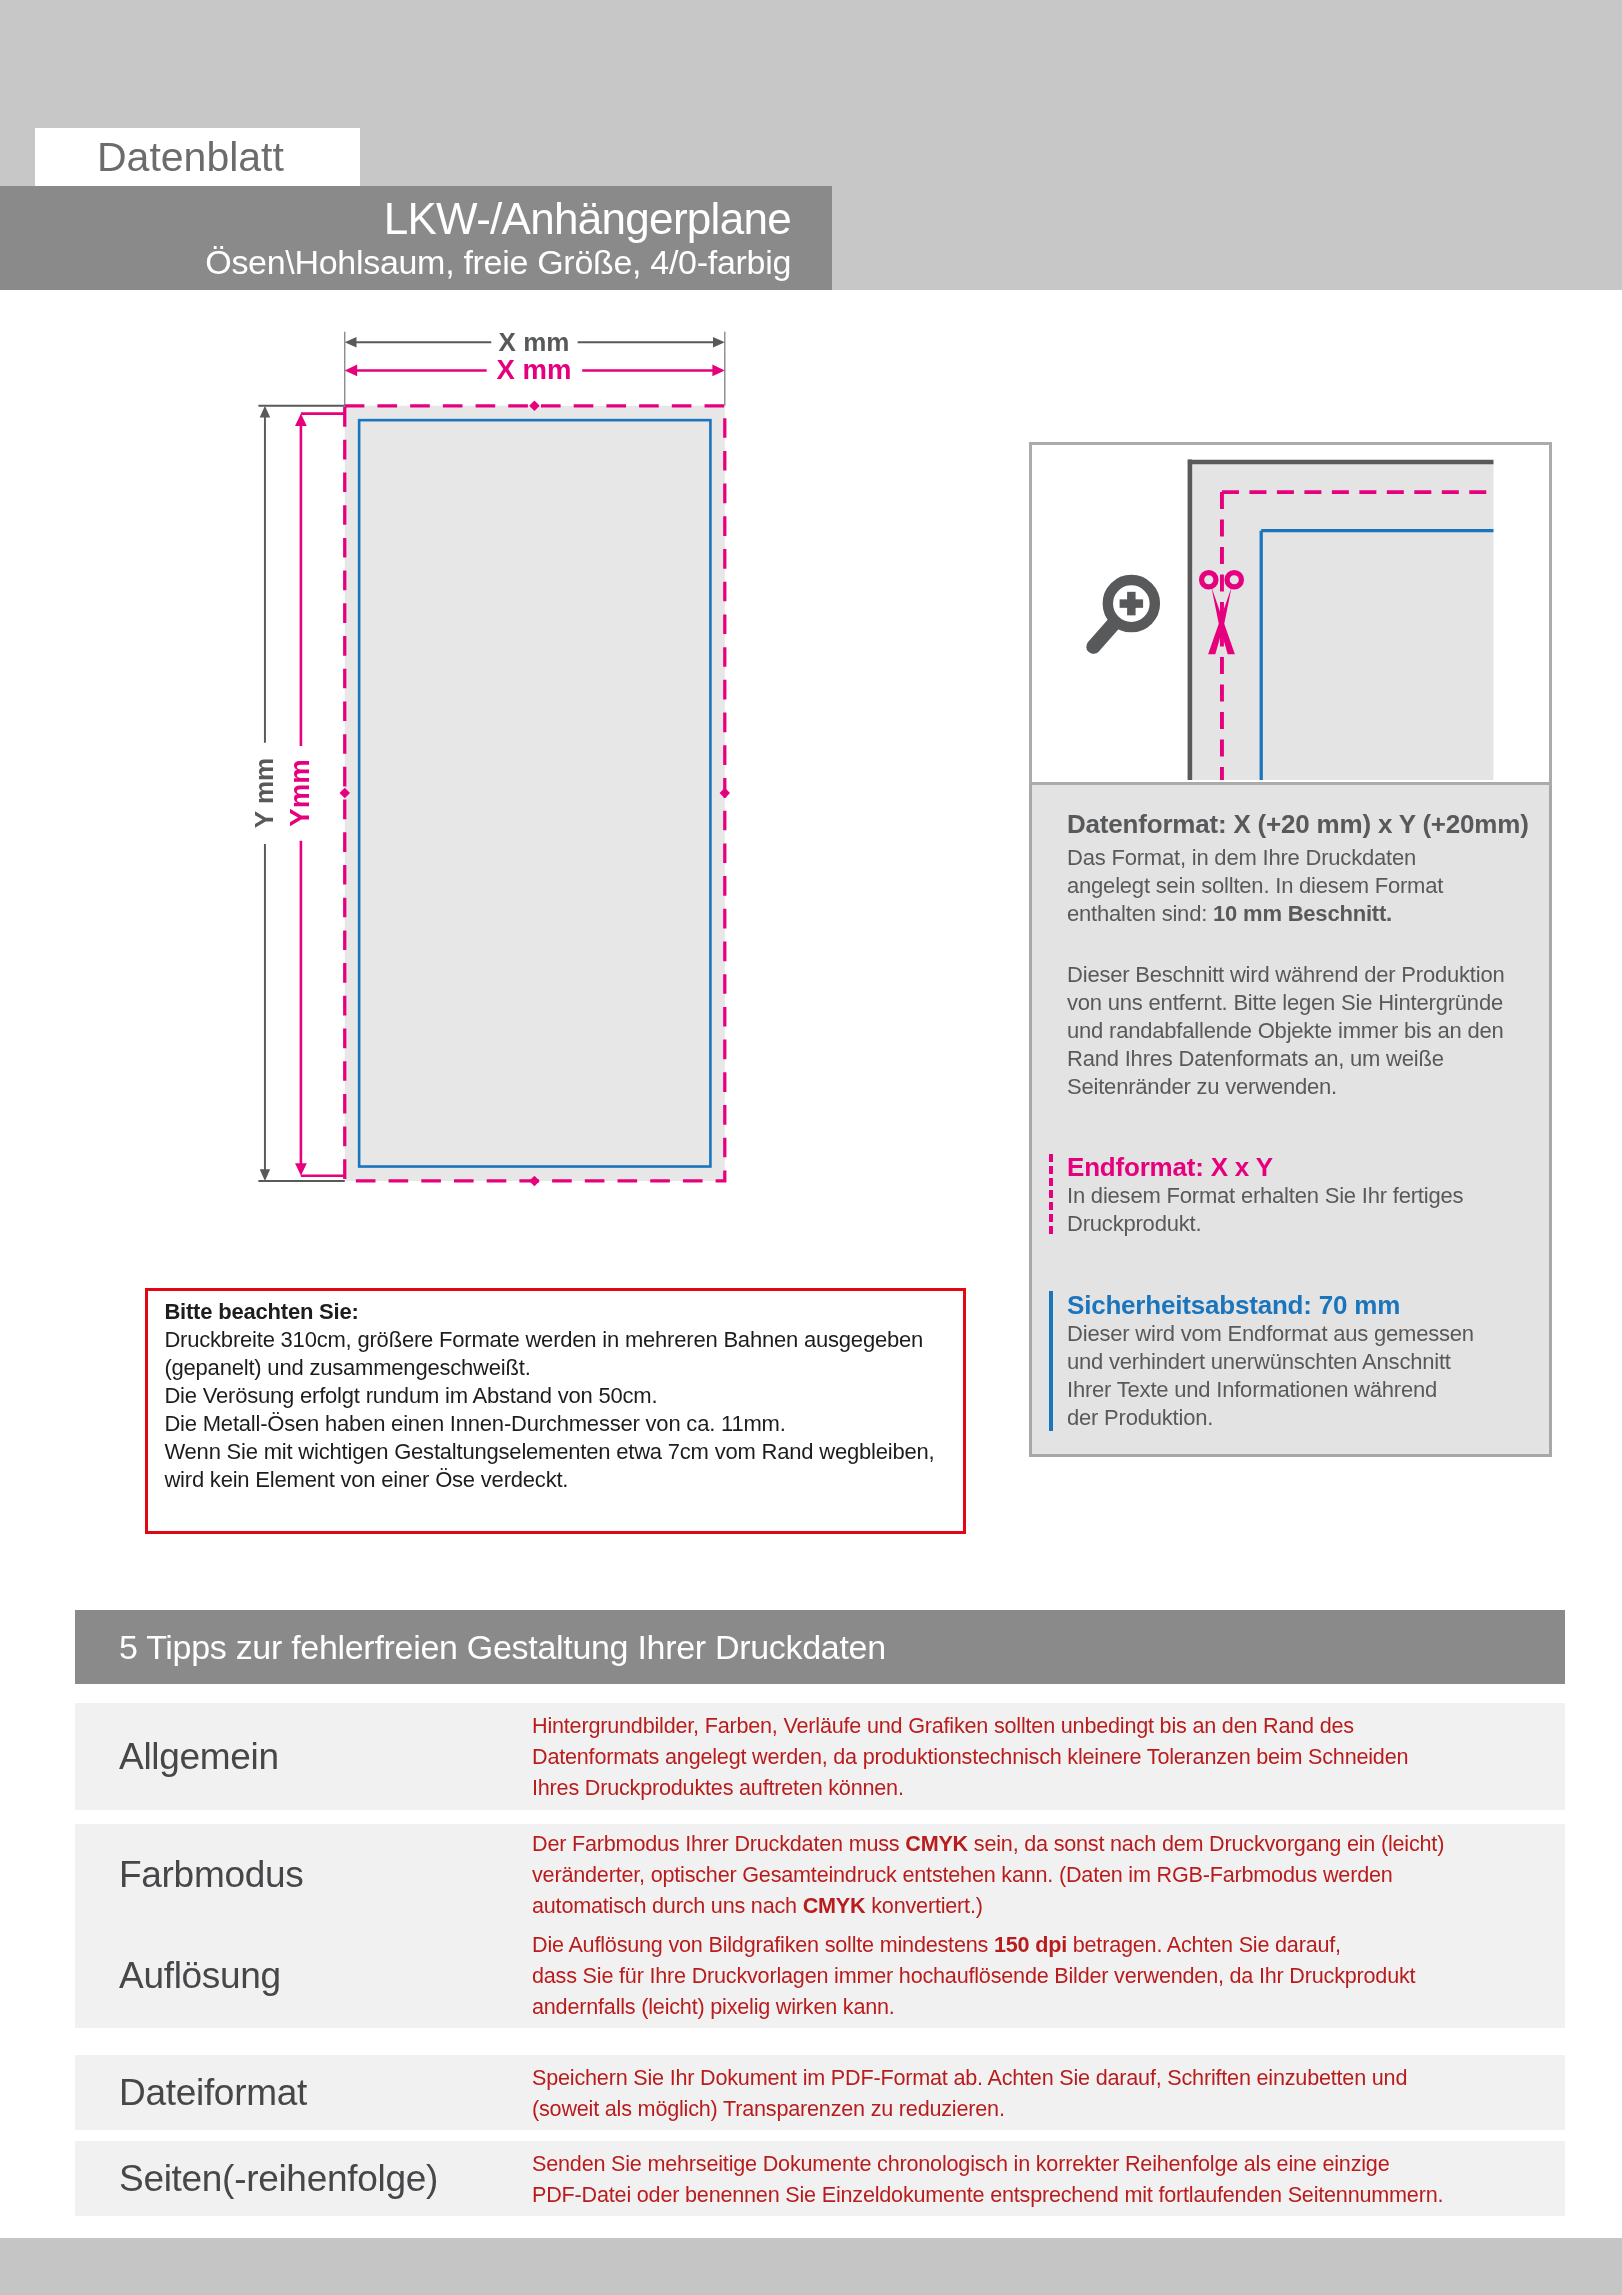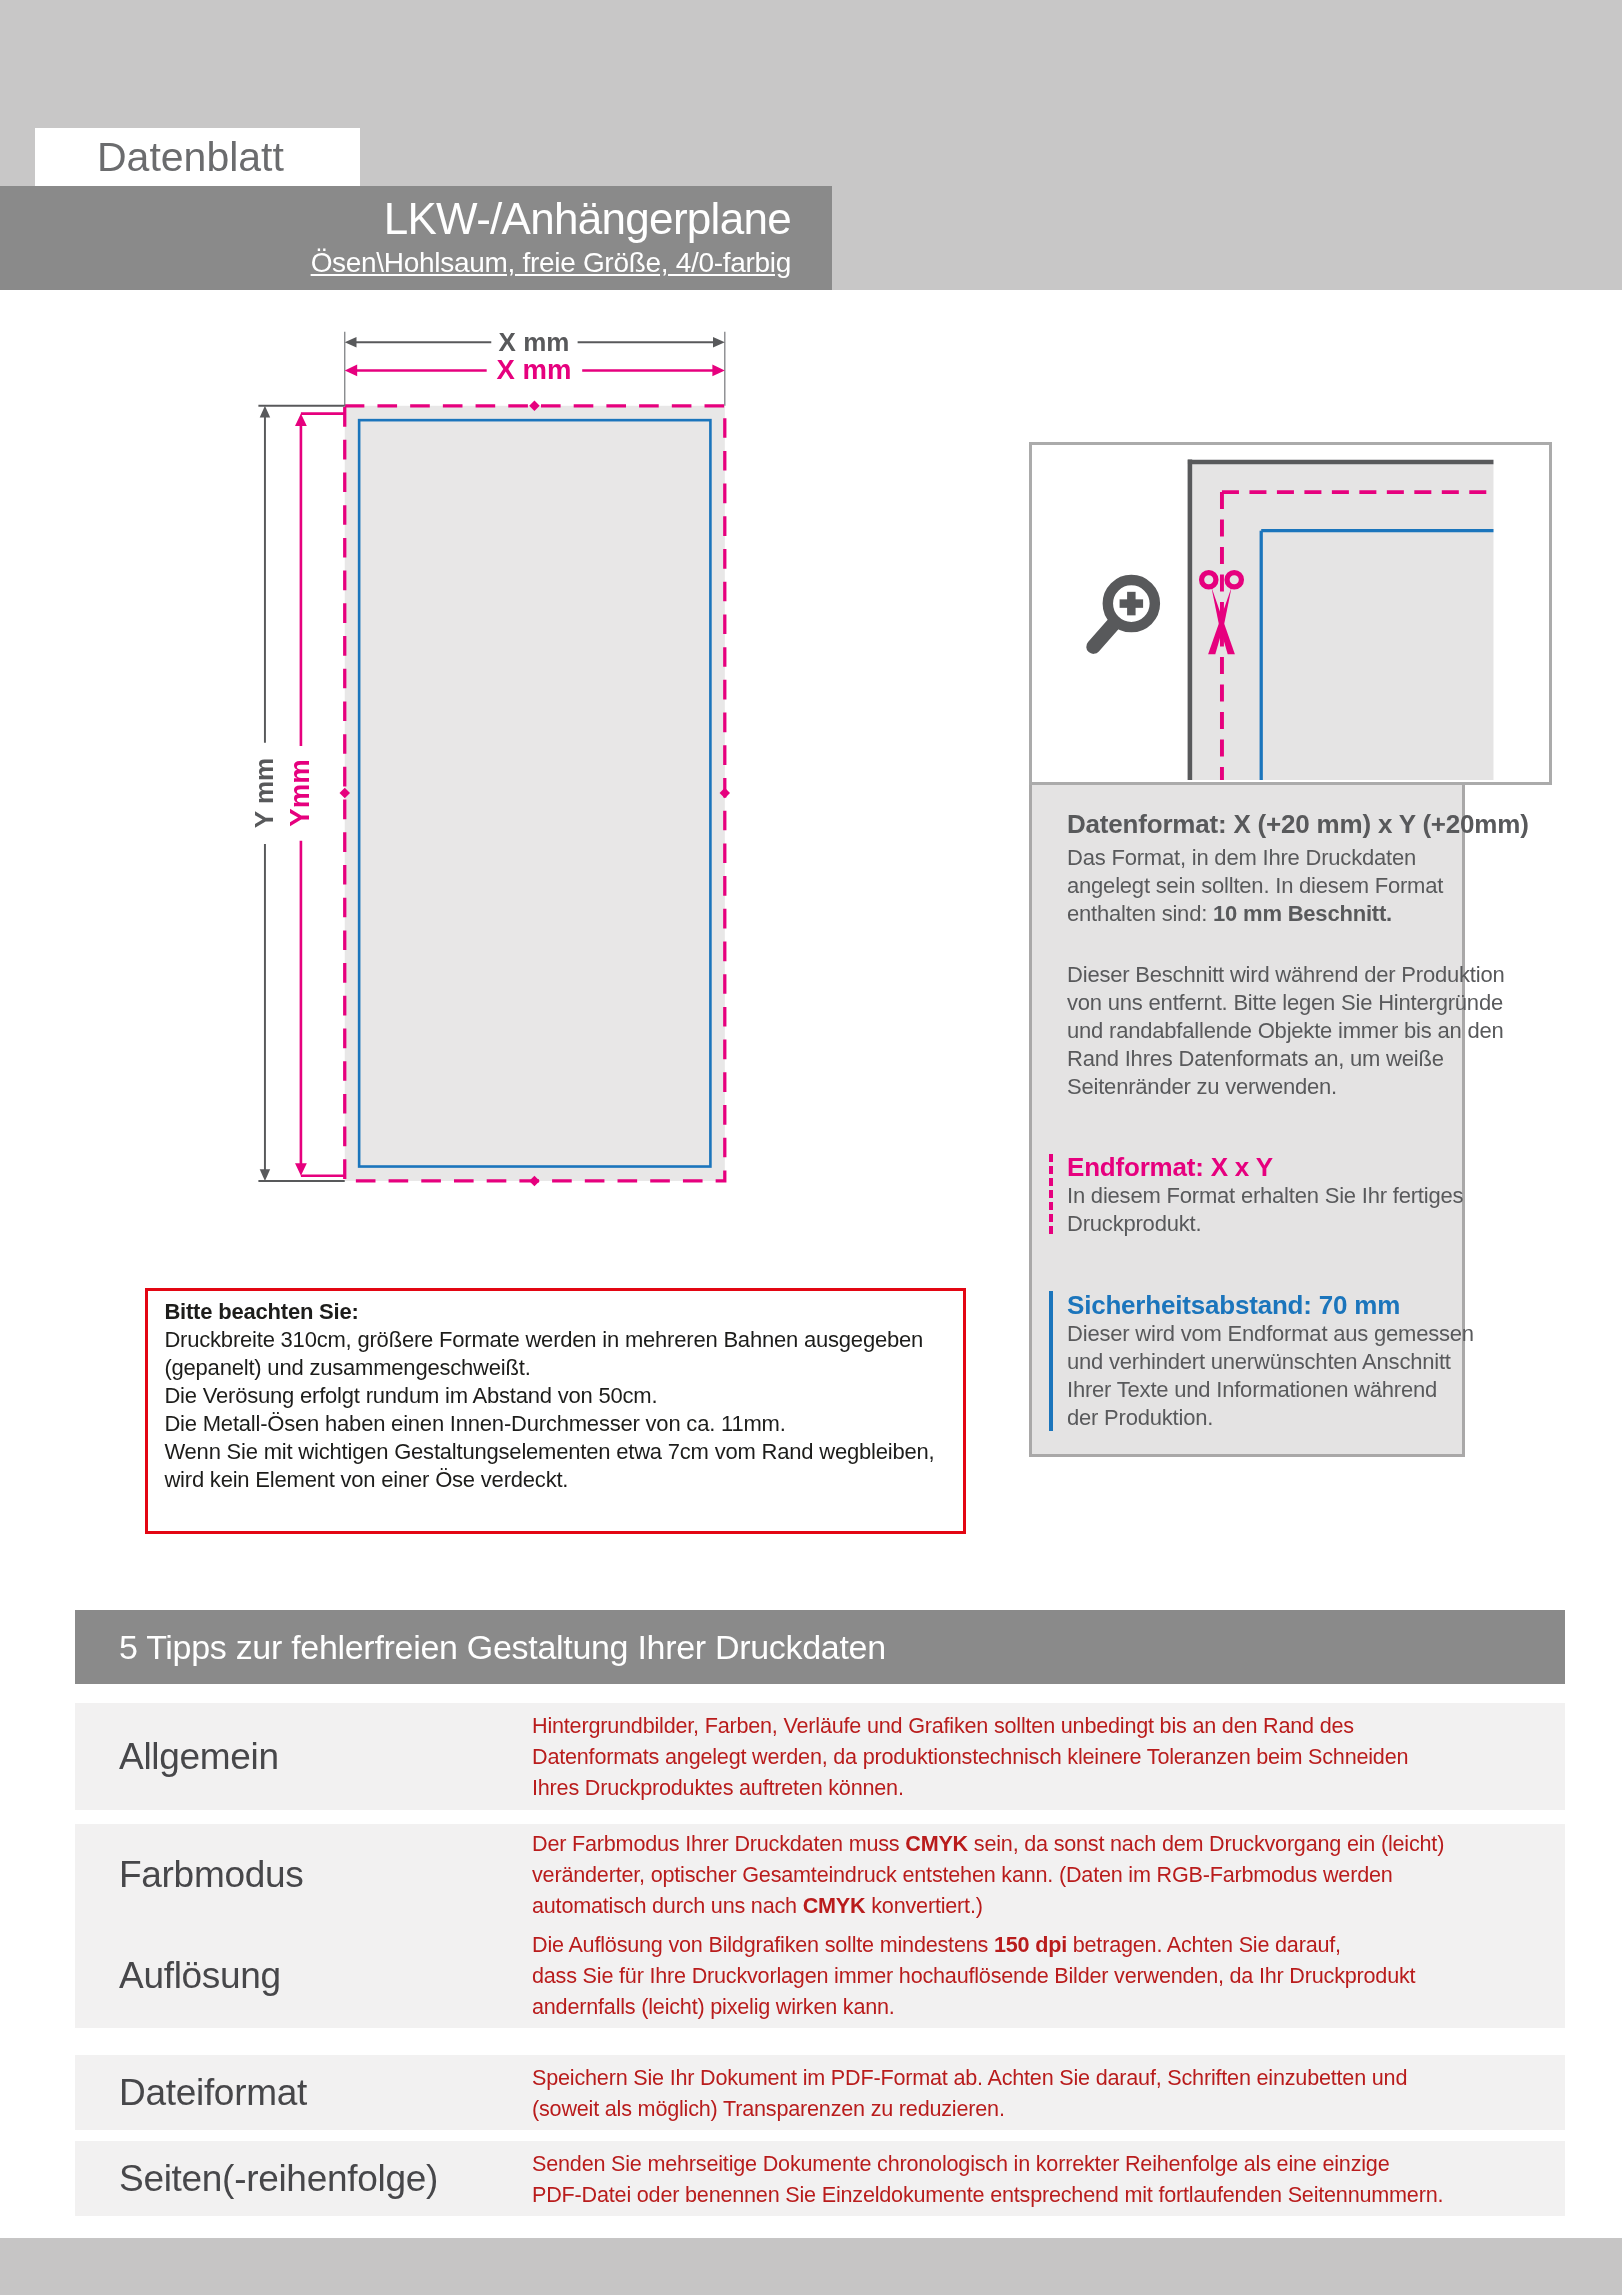--- a/index.html
+++ b/index.html
@@ -5,42 +5,42 @@
   html,body{margin:0;padding:0;background:#ffffff;}
   body{font-family:"Liberation Sans", sans-serif; -webkit-font-smoothing:antialiased;}
   .page{position:relative;width:1623px;height:2295px;background:#ffffff;overflow:hidden;}
 
   
   .top-band{position:absolute;left:0;top:0;width:1623px;height:290px;background:#c8c7c7;}
   .datenblatt-box{position:absolute;left:0;top:128px;width:325px;height:58px;background:#ffffff;margin-left:35px;}
   .datenblatt-box .t{position:absolute;left:62px;top:0;line-height:58px;font-size:41px;color:#6b6c6e;letter-spacing:0;}
   .header-banner{position:absolute;left:0;top:186px;width:832px;height:104px;background:#8a8a8a;text-align:right;box-sizing:border-box;padding:7.9px 41px 0 0;}
   .header-banner .title{font-size:44px;line-height:50px;color:#ffffff;letter-spacing:-0.7px;}
-  .header-banner .subtitle{font-size:28px;line-height:37px;color:#ffffff;letter-spacing:-0.3px;text-decoration:underline;}
+  .header-banner .subtitle{font-size:34px;line-height:37px;color:#ffffff;letter-spacing:-0.3px;}
 
   
   .diagram-svg{position:absolute;left:236px;top:324px;width:504px;height:870px;}
   .dim-label{position:absolute;transform:translate(-50%,-50%);white-space:nowrap;}
   .dim-label.gray{color:#58595b;font-size:26px;font-weight:600;}
   .dim-label.magenta{color:#e6007e;font-size:27.5px;font-weight:700;}
   .dim-label.vert{transform:translate(-50%,-50%) rotate(-90deg);}
 
   
   .note-box{position:absolute;left:145px;top:1288px;width:821px;height:246px;background:#ffffff;border:3.9px solid #e30613;box-sizing:border-box;padding:6.5px 0 0 16.4px;}
   .note-box .rl-line{font-size:22px;line-height:28px;color:#1d1d1b;letter-spacing:-0.2px;white-space:nowrap;}
   .rl-line .b{font-weight:700;}
 
   
   .zoom-panel{position:absolute;left:1029px;top:442px;width:523px;height:343px;background:#ffffff;border:3.9px solid #ababab;box-sizing:border-box;}
   .zoom-panel svg.corner{position:absolute;left:0;top:0;width:516px;height:335px;}
   .magnifier{position:absolute;left:51px;top:127px;width:81px;height:88px;}
   .scissors{position:absolute;left:165px;top:124px;width:49px;height:92px;}
 
   
-  .info-box{position:absolute;left:1029px;top:785px;width:436px;height:672px;background:#e4e3e3;border:3.9px solid #a9a8a8;border-top:none;box-sizing:border-box;padding:23.6px 19.6px 0 35px;}
+  .info-box{position:absolute;left:1029px;top:785px;width:523px;height:672px;background:#e4e3e3;border:3.9px solid #a9a8a8;border-top:none;box-sizing:border-box;padding:23.6px 19.6px 0 35px;}
   .info-box .sec{position:relative;}
   .info-box .sec-title{font-size:26px;font-weight:700;line-height:30px;color:#58595b;letter-spacing:-0.2px;white-space:nowrap;}
   .info-box .sec-title.magenta{color:#e6007e;}
   .info-box .sec-title.blue{color:#1b75bc;}
   .info-box .rl-line{font-size:22px;line-height:28px;color:#58595b;letter-spacing:-0.2px;white-space:nowrap;}
   .accent{position:absolute;left:-18.3px;width:0;}
   .accent.dashed{border-left:4.6px dashed #e6007e;top:2.6px;height:80px;}
   .accent.solid{border-left:4.6px solid #1b75bc;top:1.3px;height:140px;}.gap50{height:33px;}
   .mt78{margin-top:51px;}.mt80{margin-top:52px;}
 

